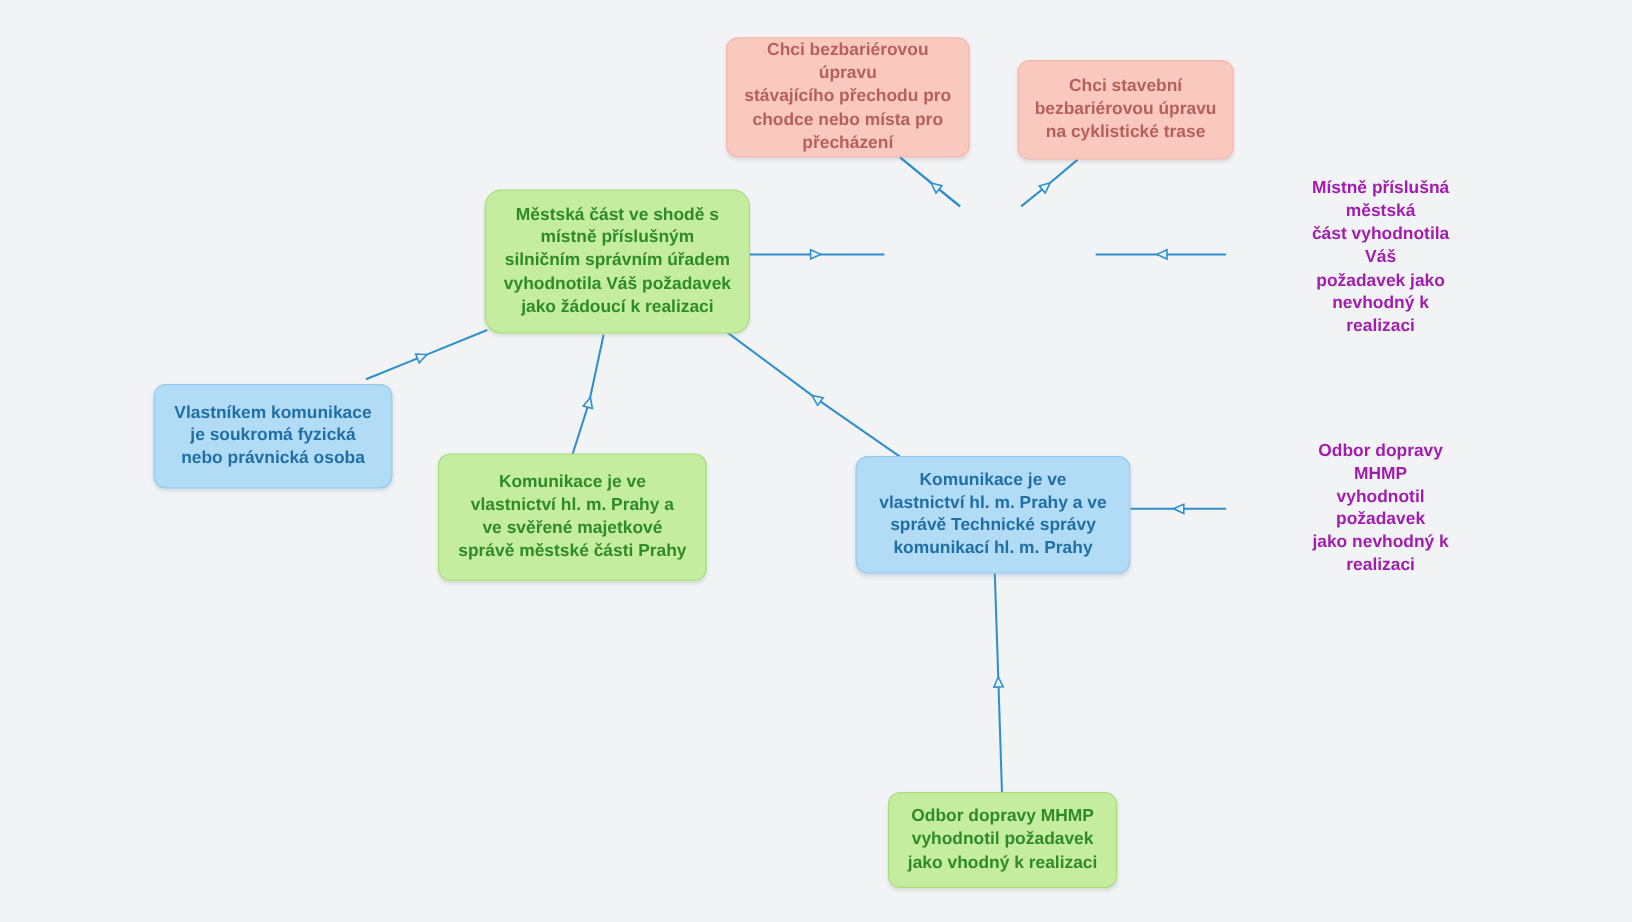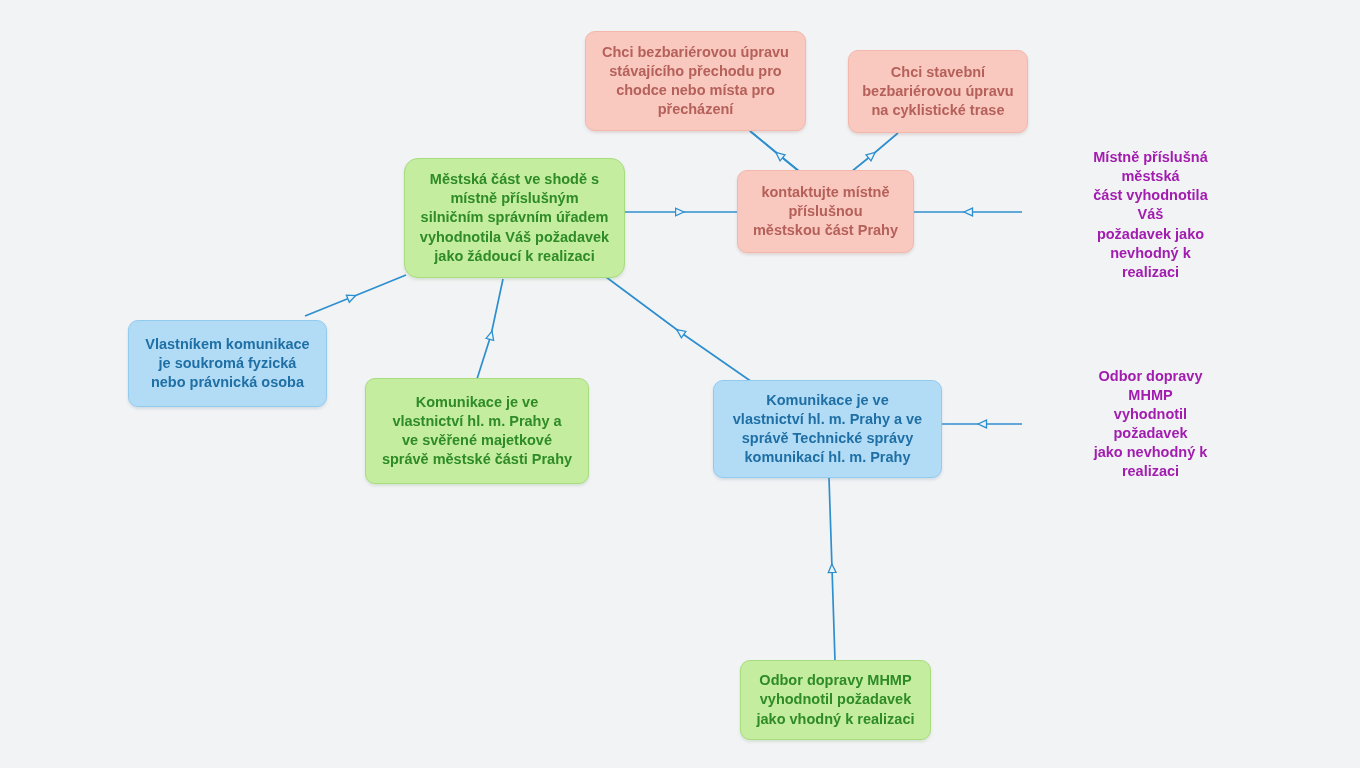--- a/index.html
+++ b/index.html
@@ -93,38 +93,33 @@
 
     <path d="M503,279 L491,335 L477,379" fill="none" stroke="#2e8fce" stroke-width="1.7" marker-mid="url(#ahead)"></path>
 
     <path d="M606,277 L680,332 L752,382" fill="none" stroke="#2e8fce" stroke-width="1.7" marker-mid="url(#ahead)"></path>
 
     <path d="M942,424 L982,424 L1022,424" fill="none" stroke="#2e8fce" stroke-width="1.7" marker-mid="url(#ahead)"></path>
 
     <path d="M829,478 L832,568 L835,661" fill="none" stroke="#2e8fce" stroke-width="1.7" marker-mid="url(#ahead)"></path>
   </svg>
 
-  <div class="node pink" style="left:585px; top:31px; width:221px; height:100px;">
+  <div class="node pink" style="left:605px; top:31px; width:203px; height:100px;">
     <span class="ntext">Chci bezbariérovou úpravu
 stávajícího přechodu pro
 chodce nebo místa pro
 přecházení</span>
   </div>
 
   <div class="node pink" style="left:848px; top:50px; width:180px; height:83px;padding-left:12px;">
     <span class="ntext">Chci stavební
 bezbariérovou úpravu
 na cyklistické trase</span>
   </div>
 
-  <div class="node pink" style="left:737px; top:170px; width:177px; height:83px;">
-    <span class="ntext">kontaktujte místně
-příslušnou
-městskou část Prahy</span>
-  </div>
 
   <div class="node green" style="left:404px; top:158px; width:221px; height:120px;border-radius:14px;">
     <span class="ntext">Městská část ve shodě s
 místně příslušným
 silničním správním úřadem
 vyhodnotila Váš požadavek
 jako žádoucí k realizaci</span>
   </div>
 
   <div class="node gray" style="left:1022px; top:164px; width:211px; height:102px;">

